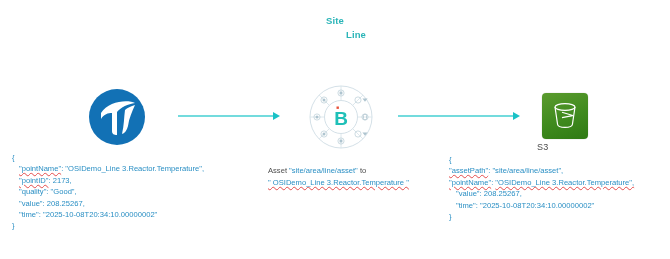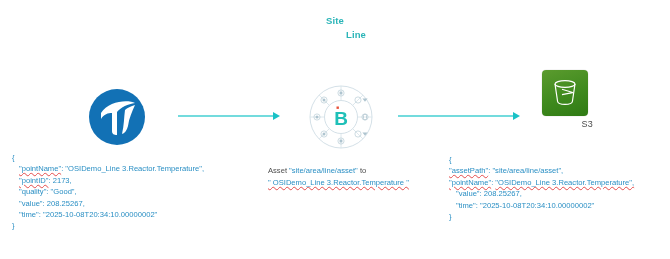--- a/index.html
+++ b/index.html
@@ -57,23 +57,23 @@
     left: 307px;
     top: 83px;
     width: 68px;
     height: 68px;
   }
 
   
   .s3-wrap {
     position: absolute;
     left: 537px;
-    top: 70px;
+    top: 93px;
     width: 56px;
-    text-align: right;
+    text-align: left;
   }
   .s3-tile {
     width: 46px;
     height: 46px;
     margin: 0 auto;
     border-radius: 4px;
     background: linear-gradient(160deg, #5b9b2e 0%, #3f8a1e 55%, #2f7a14 100%);
     position: relative;
     box-shadow: 0 0 0 0.5px rgba(0,0,0,0.08);
   }

